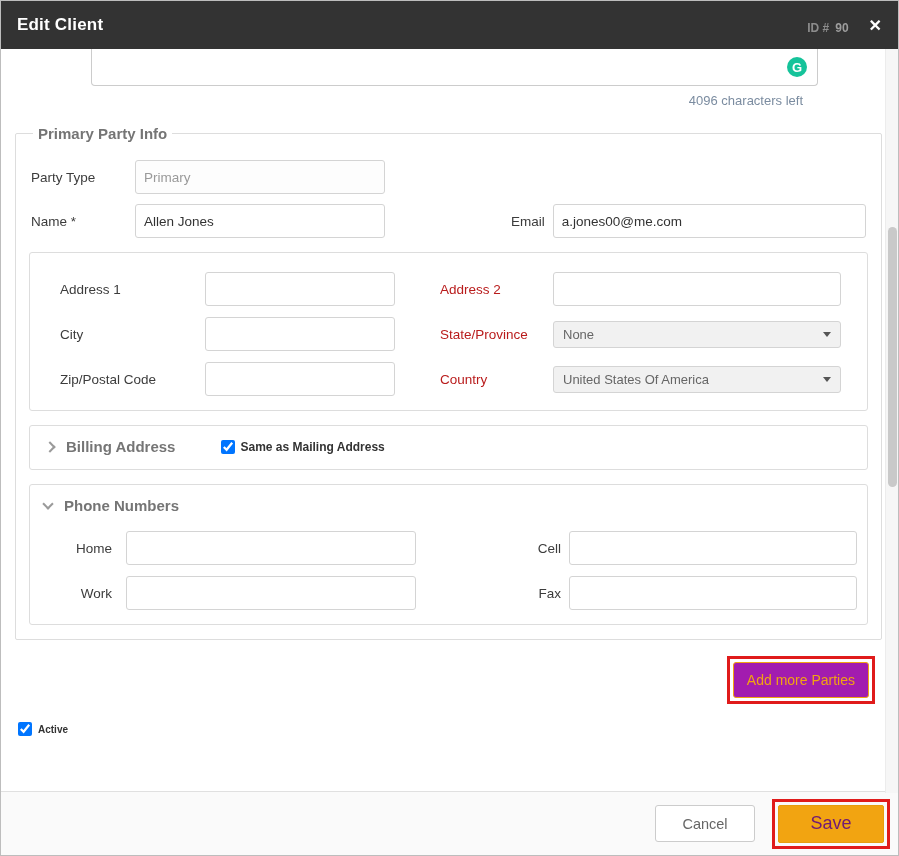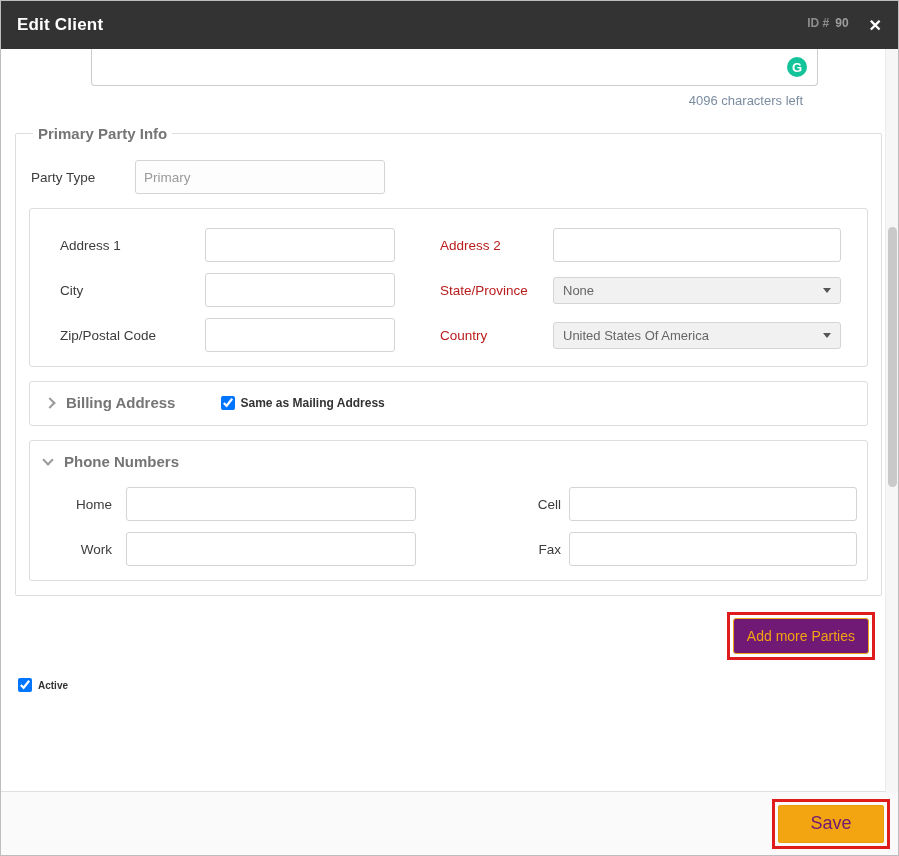--- a/index.html
+++ b/index.html
@@ -11,21 +11,21 @@
     overflow: hidden;
     border: 1px solid #bdbdbd;
   }
   
   .modal-header {
     height: 48px; background: #333333; color: #fff;
     display: flex; align-items: center; justify-content: space-between;
     padding: 0 16px;
   }
   .modal-title { font-size: 17px; font-weight: bold; letter-spacing: .2px; }
-  .header-right { display: flex; align-items: flex-start; gap: 6px; margin-left: 44px; }
+  .header-right { display: flex; align-items: flex-end; gap: 6px; margin-left: 44px; }
   .id-label { color: #8c8c8c; font-size: 12px; font-weight: bold; }
   .id-value { color: #9d9d9d; font-size: 12px; font-weight: bold; margin-right: 14px; }
   .close-x { color: #ffffff; font-size: 16px; font-weight: bold; cursor: pointer; }
 
   
   .content { position: relative; width: 886px; height: 744px; overflow: hidden; }
 
   
   .textarea-remnant {
     margin-left: 90px; width: 727px; height: 37px;
@@ -100,21 +100,21 @@
   .prow { display: flex; align-items: center; margin: 11px 0 0 8px; }
   .plabel { width: 64px; text-align: right; margin-right: 14px; font-size: 13.5px; color: #3c3c3c; }
   .pinput { width: 290px; }
   .prlabel { width: 125px; margin-left: 20px; text-align: right; margin-right: 8px; font-size: 13.5px; color: #3c3c3c; }
   .prinput { width: 288px; }
 
   
   .add-row { display: flex; justify-content: flex-end; margin: 16px 12px 0 0; }
   .red-annot { border: 3px solid #e01b1b; padding: 3px; display: inline-block; }
   .add-btn {
-    background: #701a75; border: 1px solid #f2a411; color: #f2a411;
+    background: #a21caf; border: 1px solid #f2a411; color: #f2a411;
     font-size: 14px; padding: 9px 13px; border-radius: 3px; cursor: pointer;
     font-family: "Liberation Sans", sans-serif;
   }
 
   
   .active-row { display: flex; align-items: center; gap: 6px; margin: 18px 0 0 17px; cursor: pointer; }
   .active-row input { width: 14px; height: 14px; }
   .active-label { font-size: 10px; font-weight: bold; color: #333; }
 
   
@@ -165,20 +165,26 @@
   <div class="chars-left">4096 characters left</div>
 
   <fieldset class="party">
     <legend>Primary Party Info</legend>
 
     <div class="frow">
       <span class="flabel">Party Type</span>
       <input class="tinput w250 dim" disabled="" value="Primary" style="">
     </div>
 
+    <div class="frow">
+      <span class="flabel">Name *</span>
+      <input class="tinput w250" value="Allen Jones" style="">
+      <span class="email-label">Email</span>
+      <input class="tinput email-input" value="a.jones00@me.com" style="">
+    </div>
 
     <div class="sec-box">
       <div class="grid-row">
         <span class="glabel">Address 1</span>
         <input class="tinput ginput" style="">
         <span class="rlabel">Address 2</span>
         <input class="tinput rinput" style="">
       </div>
       <div class="grid-row">
         <span class="glabel">City</span>
@@ -238,20 +244,21 @@
   </div>
 
   <label class="active-row">
     <input type="checkbox" checked="" style="">
     <span class="active-label">Active</span>
   </label>
 
 </div>
 
 <div class="modal-footer">
+  <button class="cancel-btn">Cancel</button>
   <span class="red-annot">
     <button class="save-btn">Save</button>
   </span>
 </div>
 
 <div class="scrollbar-track">
   <div class="scrollbar-thumb"></div>
 </div>
 
 </body></html>

